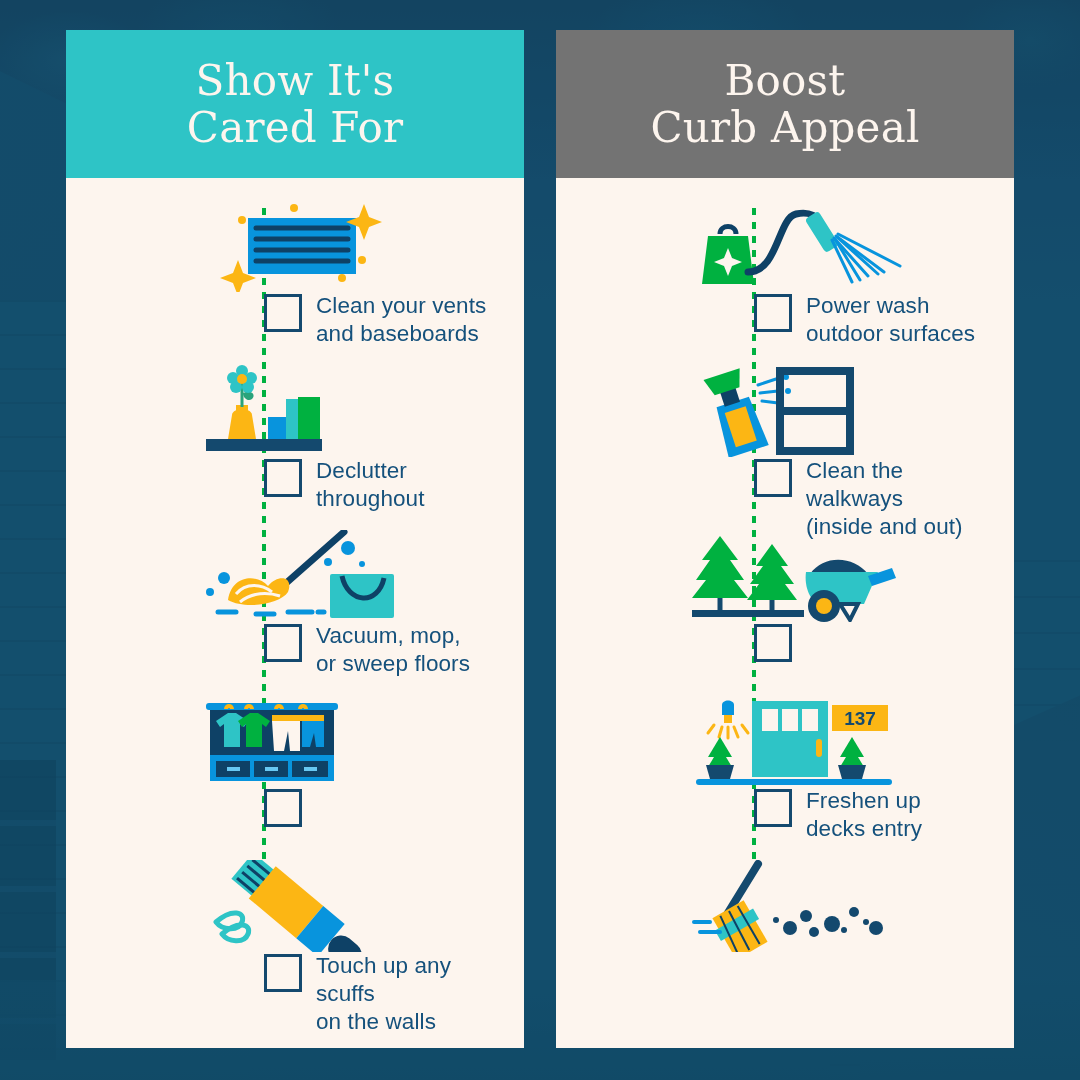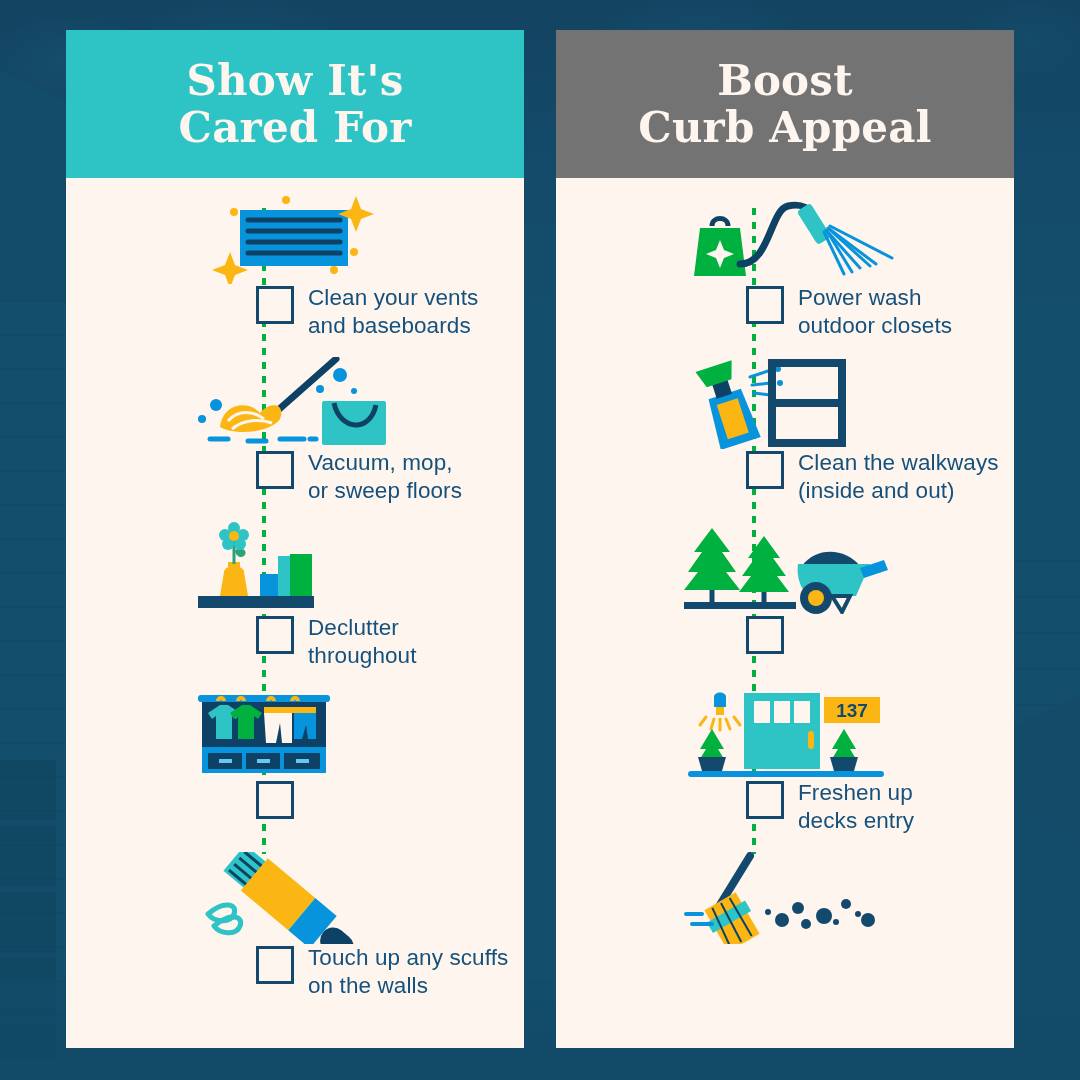--- a/index.html
+++ b/index.html
@@ -96,32 +96,32 @@
     height: 148px;
     display: flex;
     align-items: center;
     justify-content: center;
   }
   #header-left  { background: #2EC4C6; }
   #header-right { background: #737373; }
 
   .card-title {
     font-family: "DejaVu Serif", "Liberation Serif", serif;
-    font-weight: 700;
+    font-weight: 400;
     font-size: 42px;
     line-height: 1.12;
     color: #FDF5EE;
     text-align: center;
     letter-spacing: .2px;
     white-space: pre-line;
   }
 
   .card-body {
     position: relative;
-    padding: 8px;
+    padding: 16px;
     height: 752px;
   }
 
   
   .dotline {
     position: absolute;
     left: 196px;
     top: 30px;
     bottom: 92px;
     width: 4px;
@@ -214,20 +214,48 @@
             <circle cx="40" cy="20" r="4" fill="#FCB614"></circle>
             <circle cx="92" cy="8" r="4" fill="#FCB614"></circle>
             <circle cx="160" cy="60" r="4" fill="#FCB614"></circle>
             <circle cx="140" cy="78" r="4" fill="#FCB614"></circle>
           </svg>
         </div>
         <div class="row">
           <div class="checkbox"></div>
           <div class="label">Clean your vents
 and baseboards</div>
+        </div>
+      </div>
+
+      <div class="item">
+        <div class="icon-wrap">
+          <svg width="180" height="92" viewBox="0 0 180 92">
+            <rect x="4" y="74" width="116" height="12" fill="#14496E"></rect>
+            <path d="M30 50 L26 74 L54 74 L50 50 C50 46 44 44 40 44 C36 44 30 46 30 50 z" fill="#FCB614"></path>
+            <rect x="34" y="40" width="12" height="8" fill="#FCB614"></rect>
+            <line x1="40" y1="14" x2="40" y2="42" stroke="#2AA37B" stroke-width="3"></line>
+            <path d="M41 28 C50 24 54 30 50 34 C46 37 41 33 41 28 z" fill="#2AA37B"></path>
+            <g fill="#2EC4C6">
+              <circle cx="40" cy="6" r="6"></circle>
+              <circle cx="31" cy="13" r="6"></circle>
+              <circle cx="49" cy="13" r="6"></circle>
+              <circle cx="34" cy="22" r="6"></circle>
+              <circle cx="46" cy="22" r="6"></circle>
+            </g>
+            <circle cx="40" cy="14" r="5" fill="#FCB614"></circle>
+            <rect x="66" y="52" width="18" height="22" fill="#0894DD"></rect>
+            <rect x="84" y="34" width="12" height="40" fill="#2EC4C6"></rect>
+            <rect x="96" y="32" width="22" height="42" fill="#00B140"></rect>
+          </svg>
+        </div>
+        <div class="row">
+          <div class="checkbox"></div>
+          <div class="label">Declutter
+throughout</div>
         </div>
       </div>
 
       <div class="item">
         <div class="icon-wrap">
           <svg width="220" height="92" viewBox="0 0 220 92">
             <line x1="142" y1="2" x2="74" y2="62" stroke="#0E4166" stroke-width="7" stroke-linecap="round"></line>
             <path d="M26 70 C30 44 56 44 66 56 C76 44 92 46 86 62 C78 74 44 80 26 70 z" fill="#FCB614"></path>
             <path d="M34 64 C44 52 60 54 70 62" stroke="#FDF5EE" stroke-width="3" fill="none"></path>
             <path d="M38 72 C50 62 66 62 78 66" stroke="#FDF5EE" stroke-width="3" fill="none"></path>
@@ -248,48 +276,20 @@
         </div>
         <div class="row">
           <div class="checkbox"></div>
           <div class="label">Vacuum, mop,
 or sweep floors</div>
         </div>
       </div>
 
       <div class="item">
         <div class="icon-wrap">
-          <svg width="180" height="92" viewBox="0 0 180 92">
-            <rect x="4" y="74" width="116" height="12" fill="#14496E"></rect>
-            <path d="M30 50 L26 74 L54 74 L50 50 C50 46 44 44 40 44 C36 44 30 46 30 50 z" fill="#FCB614"></path>
-            <rect x="34" y="40" width="12" height="8" fill="#FCB614"></rect>
-            <line x1="40" y1="14" x2="40" y2="42" stroke="#2AA37B" stroke-width="3"></line>
-            <path d="M41 28 C50 24 54 30 50 34 C46 37 41 33 41 28 z" fill="#2AA37B"></path>
-            <g fill="#2EC4C6">
-              <circle cx="40" cy="6" r="6"></circle>
-              <circle cx="31" cy="13" r="6"></circle>
-              <circle cx="49" cy="13" r="6"></circle>
-              <circle cx="34" cy="22" r="6"></circle>
-              <circle cx="46" cy="22" r="6"></circle>
-            </g>
-            <circle cx="40" cy="14" r="5" fill="#FCB614"></circle>
-            <rect x="66" y="52" width="18" height="22" fill="#0894DD"></rect>
-            <rect x="84" y="34" width="12" height="40" fill="#2EC4C6"></rect>
-            <rect x="96" y="32" width="22" height="42" fill="#00B140"></rect>
-          </svg>
-        </div>
-        <div class="row">
-          <div class="checkbox"></div>
-          <div class="label">Declutter
-throughout</div>
-        </div>
-      </div>
-
-      <div class="item">
-        <div class="icon-wrap">
           <svg width="200" height="92" viewBox="0 0 200 92">
             <rect x="8" y="14" width="124" height="46" fill="#0E4166"></rect>
             <rect x="4" y="8" width="132" height="7" rx="3" fill="#0894DD"></rect>
             <g stroke="#FCB614" stroke-width="4" fill="none">
               <path d="M24 14 C24 10 30 10 30 14"></path>
               <path d="M44 14 C44 10 50 10 50 14"></path>
               <path d="M74 14 C74 10 80 10 80 14"></path>
               <path d="M98 14 C98 10 104 10 104 14"></path>
             </g>
             <path d="M14 26 L26 18 L34 18 L46 26 L42 32 L38 29 L38 52 L22 52 L22 29 L18 32 z" fill="#2EC4C6"></path>
@@ -371,21 +371,21 @@
               <line x1="144" y1="36" x2="192" y2="72"></line>
               <line x1="146" y1="34" x2="208" y2="66"></line>
               <line x1="143" y1="39" x2="168" y2="80"></line>
               <line x1="145" y1="37" x2="186" y2="74"></line>
             </g>
           </svg>
         </div>
         <div class="row">
           <div class="checkbox"></div>
           <div class="label">Power wash
-outdoor closets</div>
+outdoor surfaces</div>
         </div>
       </div>
 
       <div class="item">
         <div class="icon-wrap">
           <svg width="200" height="92" viewBox="0 0 200 92">
             <g transform="rotate(-18 46 50)">
               <path d="M28 36 L62 36 L66 88 L24 88 z" fill="#0894DD"></path>
               <rect x="34" y="44" width="22" height="36" fill="#FCB614"></rect>
               <rect x="36" y="22" width="16" height="16" fill="#0E4166"></rect>

